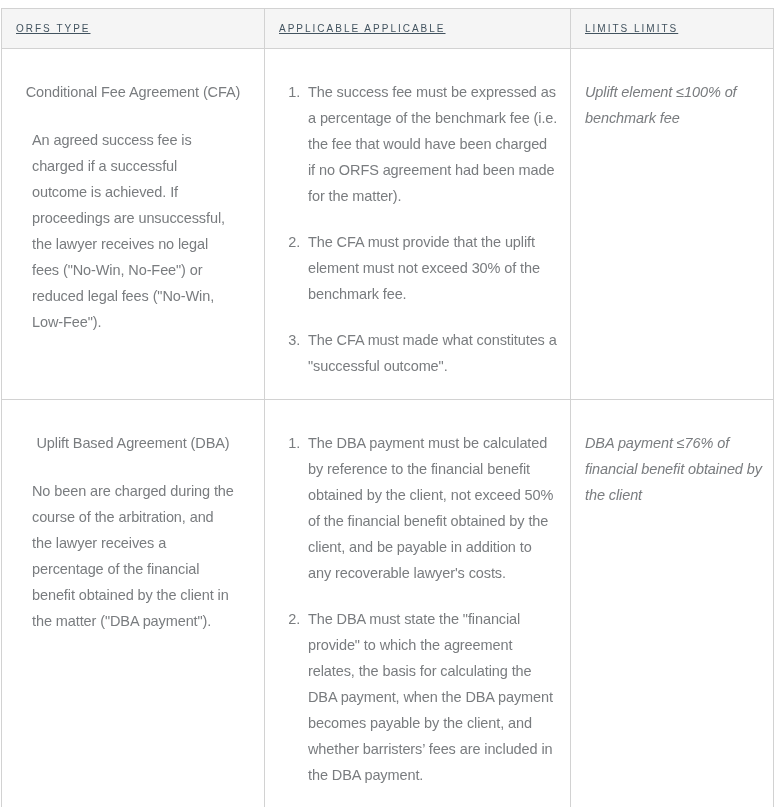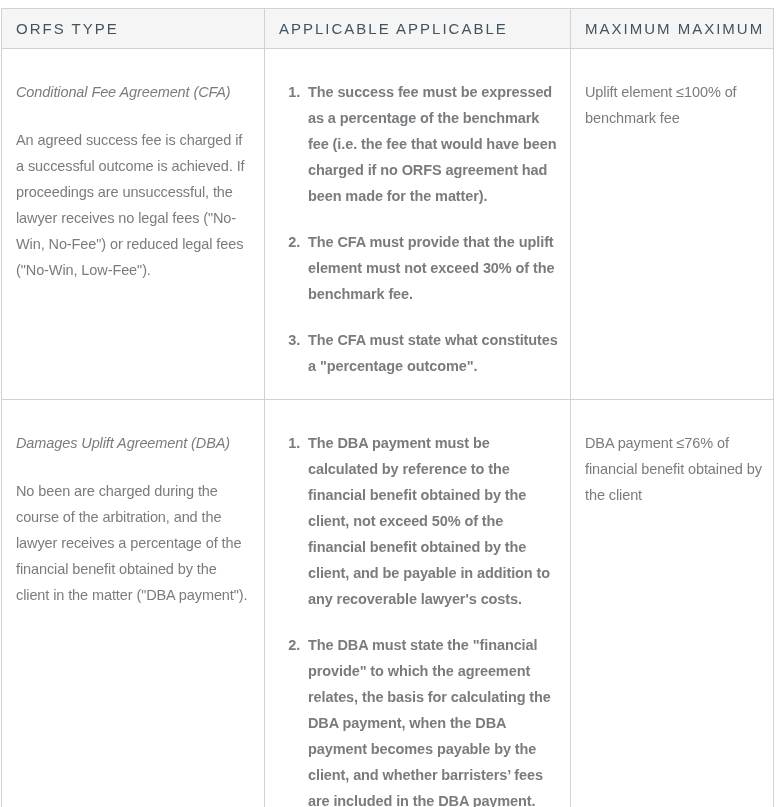--- a/index.html
+++ b/index.html
@@ -28,42 +28,43 @@
   col.c2{width:306px;}
   col.c3{width:203px;}
   th,td{
     border:1px solid var(--border);
     vertical-align:top;
     text-align:left;
   }
   th{
     background:var(--header-bg);
     color:var(--header-text);
-    font-size:15px;
+    font-size:10px;
     font-weight:400;
     letter-spacing:2px;
     height:40px;
     padding:0 10px 0 14px;
     vertical-align:middle;
     white-space:nowrap;
+    text-decoration:underline;
   }
   td{
     color:var(--body-text);
     font-size:14.5px;
     line-height:26px;
     letter-spacing:-0.1px;
   }
   td.type-cell{padding:30px 14px 20px 14px;}
-  td.cond-cell{padding:30px 12px 20px 14px;font-weight:bold;}
-  td.limit-cell{padding:30px 10px 20px 14px;}
+  td.cond-cell{padding:30px 12px 20px 14px;}
+  td.limit-cell{padding:30px 10px 20px 14px;font-style:italic;}
   p.type-title{
-    font-style:italic;
     margin:0 0 22px 0;
+    text-align:center;
   }
-  p.type-desc{margin:0;}
+  p.type-desc{margin:16px;}
   ol.cond-list{
     margin:0;
     padding:0 0 0 25px;
   }
   ol.cond-list li{
     margin:0 0 20px 0;
     padding-left:4px;
   }
   ol.cond-list li:last-child{margin-bottom:0;}
   p.limit-text{margin:0;}
@@ -76,44 +77,44 @@
 <table class="orfs">
   <colgroup>
     <col class="c1">
       <col class="c2">
       <col class="c3">
   </colgroup>
   <thead>
     <tr>
       <th>ORFS TYPE</th>
       <th>APPLICABLE APPLICABLE</th>
-      <th>MAXIMUM MAXIMUM</th>
+      <th>LIMITS LIMITS</th>
     </tr>
   </thead>
   <tbody>
   <tr class="row-0">
     <td class="type-cell">
       <p class="type-title">Conditional Fee Agreement (CFA)</p>
       <p class="type-desc">An agreed success fee is charged if a successful outcome is achieved. If proceedings are unsuccessful, the lawyer receives no legal fees ("No-Win, No-Fee") or reduced legal fees ("No-Win, Low-Fee").</p>
     </td>
     <td class="cond-cell">
       <ol class="cond-list">
             <li>The success fee must be expressed as a percentage of the benchmark fee (i.e. the fee that would have been charged if no ORFS agreement had been made for the matter).</li>
             <li>The CFA must provide that the uplift element must not exceed 30% of the benchmark fee.</li>
-            <li>The CFA must state what constitutes a "percentage outcome".</li>
+            <li>The CFA must made what constitutes a "successful outcome".</li>
           </ol>
     </td>
     <td class="limit-cell">
       <p class="limit-text">Uplift element ≤100% of benchmark fee</p>
     </td>
   </tr>
 
   <tr class="row-1">
     <td class="type-cell">
-      <p class="type-title">Damages Uplift Agreement (DBA)</p>
+      <p class="type-title">Uplift Based Agreement (DBA)</p>
       <p class="type-desc">No been are charged during the course of the arbitration, and the lawyer receives a percentage of the financial benefit obtained by the client in the matter ("DBA payment").</p>
     </td>
     <td class="cond-cell">
       <ol class="cond-list">
             <li>The DBA payment must be calculated by reference to the financial benefit obtained by the client, not exceed 50% of the financial benefit obtained by the client, and be payable in addition to any recoverable lawyer's costs.</li>
             <li>The DBA must state the "financial provide" to which the agreement relates, the basis for calculating the DBA payment, when the DBA payment becomes payable by the client, and whether barristers’ fees are included in the DBA payment.</li>
           </ol>
     </td>
     <td class="limit-cell">
       <p class="limit-text">DBA payment ≤76% of financial benefit obtained by the client</p>

